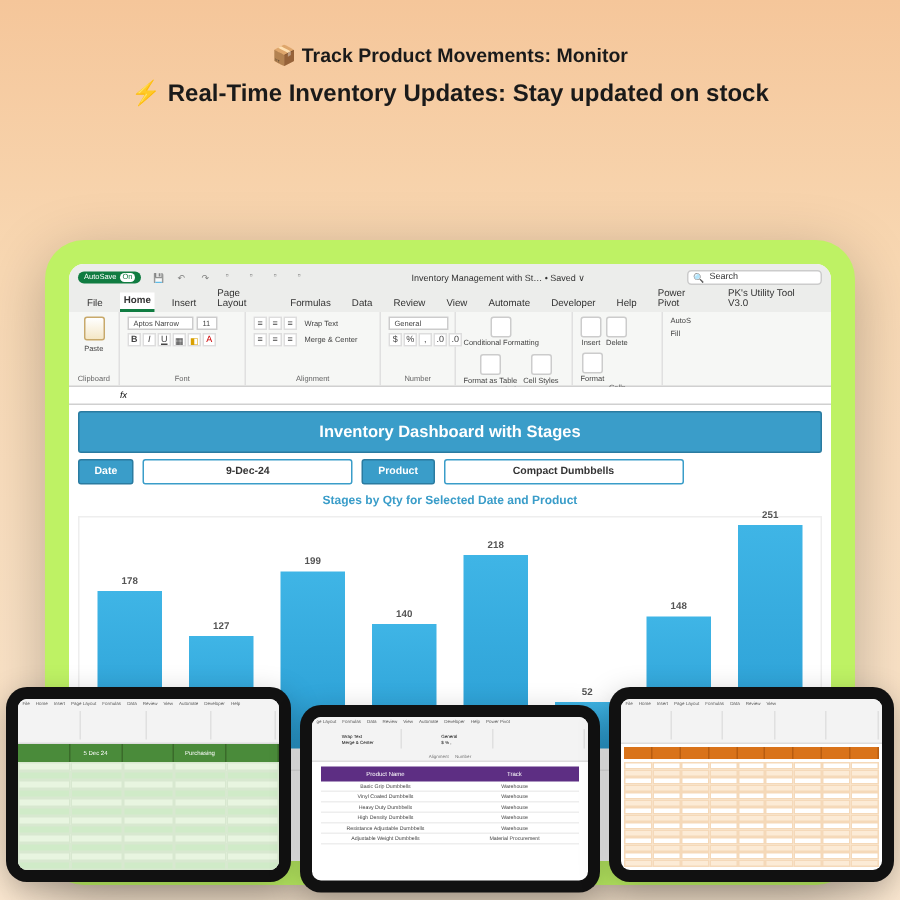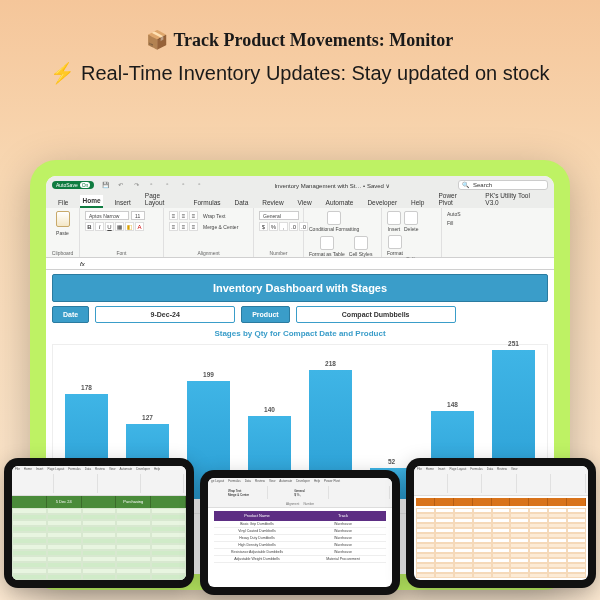--- a/index.html
+++ b/index.html
@@ -1,19 +1,19 @@
 <!DOCTYPE html>
 <html><head>
 <meta charset="utf-8">
 <style>
   * { margin: 0; padding: 0; box-sizing: border-box; }
   body { width: 600px; height: 600px; overflow: hidden; font-family: -apple-system, "Segoe UI", sans-serif; background: linear-gradient(180deg, #f5c69a 0%, #f8d8b3 30%, #fbe8d1 100%); position: relative; }
   .promo { text-align: center; padding: 28px 40px 0; color: #1a1a1a; }
-  .promo h1 { font-size: 18px; font-weight: 700; line-height: 1.4; margin-bottom: 6px; font-family: Liberation Serif, serif; }
-  .promo h2 { font-size: 20px; font-weight: 400; line-height: 1.4; margin-top: 1px; }
+  .promo h1 { font-size: 13px; font-weight: 700; line-height: 1.4; margin-bottom: 6px; }
+  .promo h2 { font-size: 16px; font-weight: 700; line-height: 1.4; margin-top: 1px; }
   .tablet-main { position: absolute; top: 160px; left: 30px; width: 540px; height: 430px; background: #bef264; border-radius: 26px; padding: 16px; box-shadow: 0 10px 40px rgba(0,0,0,0.25); }
   .tablet-screen { width: 100%; height: 100%; background: #fff; border-radius: 10px; overflow: hidden; display: flex; flex-direction: column; }
   .excel-titlebar { height: 18px; background: #ecedeb; display: flex; align-items: center; font-size: 6px; padding: 0 6px; gap: 8px; color: #333; }
   .autosave-pill { background: #107c41; color: #fff; border-radius: 4px; padding: 1px 4px; font-size: 5px; display: flex; align-items: center; gap: 2px; }
   .qat-icon { width: 8px; height: 8px; display: inline-block; opacity: .6; }
   .title-center { flex: 1; text-align: center; font-size: 6px; }
   .search-box { border: 1px solid #ccc; border-radius: 3px; padding: 1px 6px 1px 14px; font-size: 6px; width: 90px; position: relative; background: #fff; }
   .search-box::before { content: "🔍"; position: absolute; left: 3px; top: 0; font-size: 6px; }
   .ribbon-tabs { height: 14px; display: flex; align-items: flex-end; gap: 10px; padding: 0 10px; font-size: 6.5px; color: #333; background: #ecedeb; }
   .ribbon-tabs span { padding: 2px 2px; }
@@ -224,21 +224,21 @@
     </div>
 
     <div class="dashboard">
       <div class="dash-title">Inventory Dashboard with Stages</div>
       <div class="filter-row">
         <div class="filter-label">Date</div>
         <div class="filter-value">9-Dec-24</div>
         <div class="filter-label">Product</div>
         <div class="filter-value" style="max-width:160px">Compact Dumbbells</div>
       </div>
-      <div class="chart-title">Stages by Qty for Compact Date and Product</div>
+      <div class="chart-title">Stages by Qty for Selected Date and Product</div>
       <div class="chart" id="bar-chart">
           <div class="bar-wrap">
             <div class="bar" style="height: 68.4615%;">
               <span class="val">178</span>
             </div>
             <div class="bar-lbl"></div>
           </div>
           <div class="bar-wrap">
             <div class="bar" style="height: 48.8462%;">
               <span class="val">127</span>

